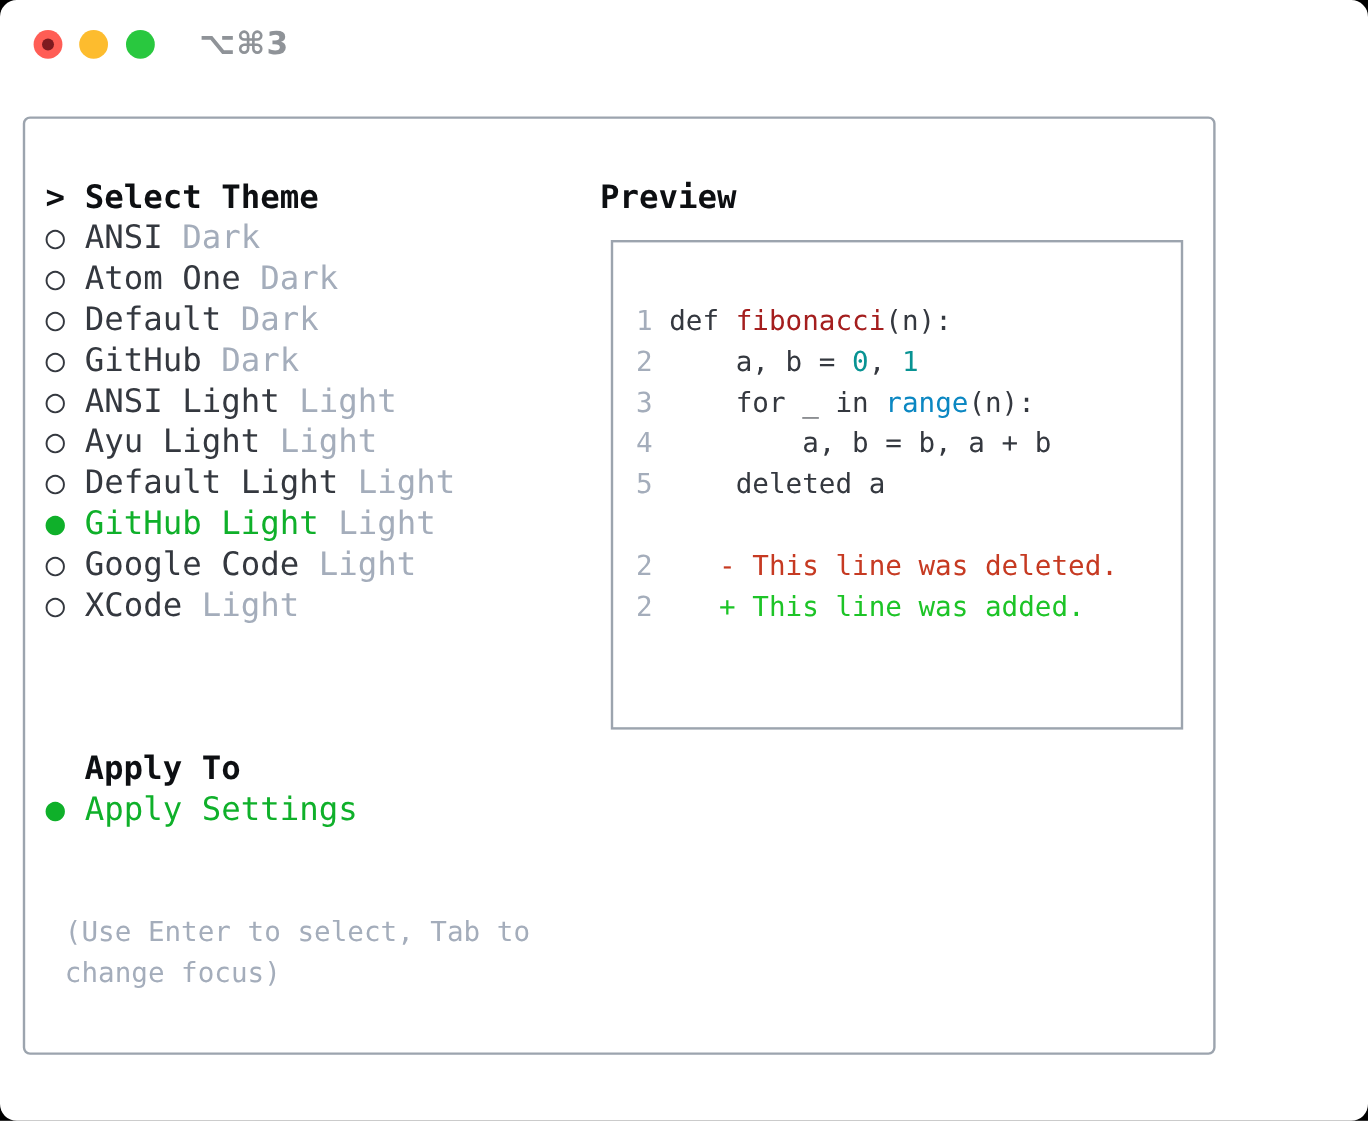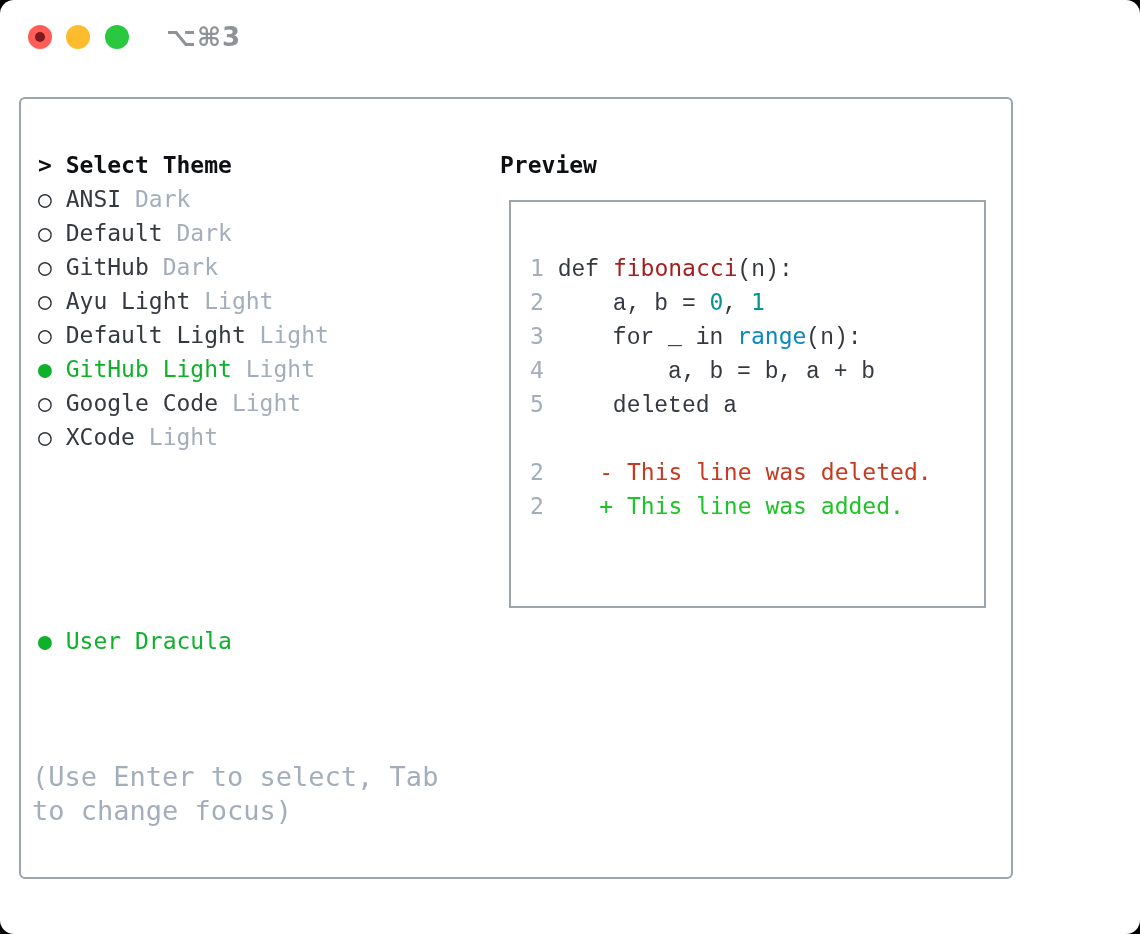--- a/index.html
+++ b/index.html
@@ -25,44 +25,44 @@
   .win-title{
     position:absolute;left:166px;top:22px;height:30px;line-height:30px;
     font-family:"DejaVu Sans", sans-serif;font-size:26px;font-weight:bold;
     color:var(--title);letter-spacing:1px;
   }
   
   .mainbox{
     position:absolute;left:19px;top:97px;width:990px;height:778px;
     border:2px solid var(--border);border-radius:6px;background:#fff;
   }
-  .row{white-space:pre;height:34px;line-height:34px;font-size:23px;color:var(--itemtext);}
+  .row{white-space:pre;height:34px;line-height:34px;font-size:27px;color:var(--itemtext);}
   .head{font-weight:bold;color:var(--heading);}
   .prompt{font-weight:bold;color:var(--heading);}
   .radio{color:var(--itemtext);}
   .radio.on{color:var(--selected);}
   .name.on{color:var(--selected);}
   .variant{color:var(--muted);}
   .theme-col{position:absolute;left:17px;top:49px;}
   .apply-col{position:absolute;left:17px;top:525px;}
   .apply-head{padding-left:2ch;}
   .hintbox{
-    position:absolute;left:11px;top:661px;width:420px;
-    font-size:27px;line-height:34px;color:var(--muted);
+    position:absolute;left:33px;top:661px;width:420px;
+    font-size:23px;line-height:34px;color:var(--muted);
   }
   
   .preview-head{position:absolute;left:479px;top:49px;}
   .previewbox{
     position:absolute;left:488px;top:101px;width:473px;height:404px;
     border:2px solid var(--border);background:#fff;
   }
   .code{position:absolute;left:19px;top:49px;}
   .crow{white-space:pre;height:34px;line-height:34px;font-size:23px;}
   .ln{color:var(--muted);}
-  .s-p{color:var(--code_plain);font-family:Liberation Mono, monospace;}
+  .s-p{color:var(--code_plain);}
   .s-fn{color:var(--code_fn);}
   .s-num{color:var(--code_num);}
   .s-bi{color:var(--code_builtin);}
   .s-ctx{color:var(--diff_ctx);}
   .s-del{color:var(--diff_del);margin-top:15px;}
   .s-add{color:var(--diff_add);}
 </style>
 </head>
 <body>
 
@@ -74,32 +74,35 @@
     <div class="light green"></div>
     <div class="win-title">⌥⌘3</div>
   </div>
 
   <div class="mainbox">
 
     <div class="theme-col">
       <div class="row"><span class="prompt">&gt;</span> <span class="head">Select Theme</span></div>
 
     <div class="row item"><span class="radio">○</span> <span class="name">ANSI</span> <span class="variant">Dark</span></div>
+        <div class="row item"><span class="radio">○</span> <span class="name">Atom One</span> <span class="variant">Dark</span></div>
         <div class="row item"><span class="radio">○</span> <span class="name">Default</span> <span class="variant">Dark</span></div>
         <div class="row item"><span class="radio">○</span> <span class="name">GitHub</span> <span class="variant">Dark</span></div>
+        <div class="row item"><span class="radio">○</span> <span class="name">ANSI Light</span> <span class="variant">Light</span></div>
         <div class="row item"><span class="radio">○</span> <span class="name">Ayu Light</span> <span class="variant">Light</span></div>
         <div class="row item"><span class="radio">○</span> <span class="name">Default Light</span> <span class="variant">Light</span></div>
         <div class="row item"><span class="radio on">●</span> <span class="name on">GitHub Light</span> <span class="variant">Light</span></div>
         <div class="row item"><span class="radio">○</span> <span class="name">Google Code</span> <span class="variant">Light</span></div>
         <div class="row item"><span class="radio">○</span> <span class="name">XCode</span> <span class="variant">Light</span></div>
       </div>
 
     <div class="apply-col">
+      <div class="row apply-head"><span class="head">Apply To</span></div>
 
-    <div class="row item"><span class="radio on">●</span> <span class="name on">User Dracula</span></div>
+    <div class="row item"><span class="radio on">●</span> <span class="name on">Apply Settings</span></div>
       </div>
 
     <div class="hintbox">(Use Enter to select, Tab to change focus)</div>
 
     <div class="preview-head row"><span class="head">Preview</span></div>
 
     <div class="previewbox">
       <div class="code">
 
       <div class="crow"><span class="ln">1</span><span class="s-p"> def </span><span class="s-fn">fibonacci</span><span class="s-p">(n):</span></div>

